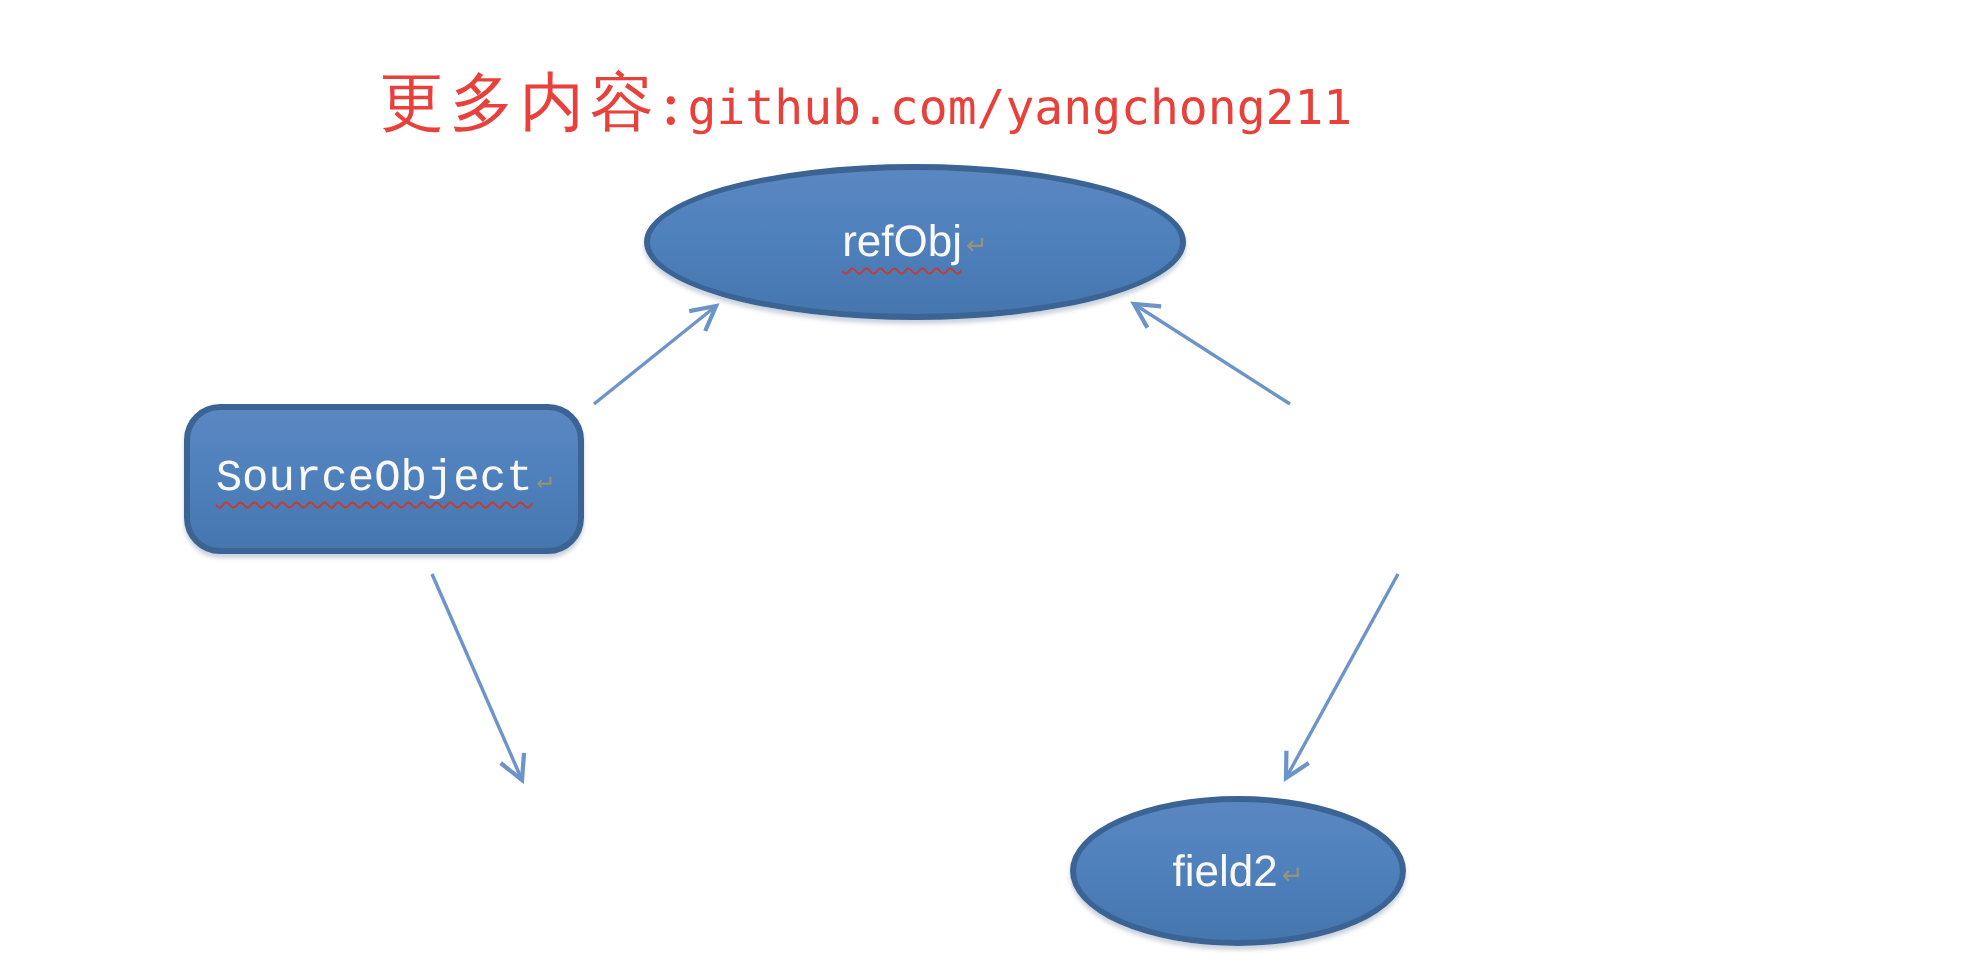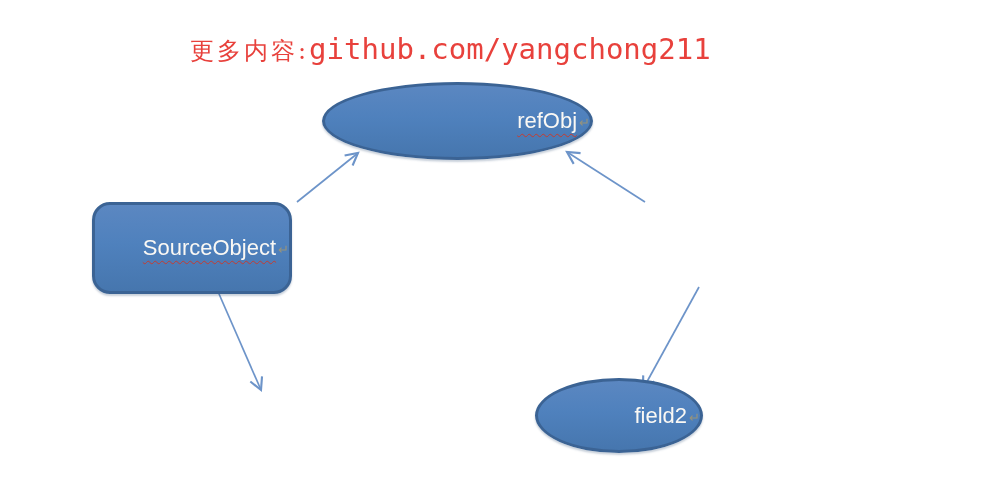--- a/index.html
+++ b/index.html
@@ -19,34 +19,34 @@
   .watermark {
     position: absolute;
     left: 190px;
     top: 34px;
     white-space: nowrap;
     color: #e8413c;
     line-height: 1.1;
   }
   .watermark .cjk {
     font-family: "DejaVu Serif", "Liberation Serif", serif;
-    font-size: 24px;
+    font-size: 32px;
     letter-spacing: 3px;
   }
   .watermark .mono {
     font-family: "DejaVu Sans Mono", "Liberation Mono", monospace;
-    font-size: 29px;
+    font-size: 24px;
     letter-spacing: 0px;
   }
   
   .node {
     position: absolute;
     display: flex;
     align-items: center;
-    justify-content: flex-end;
+    justify-content: center;
     background: linear-gradient(180deg, #5b87c1 0%, #4f81bd 45%, #4676ae 100%);
     border: 3px solid #3b6394;
     box-sizing: border-box;
     color: #faf8f4;
     font-size: 22px;
     box-shadow: 0 2px 2px rgba(40,70,110,0.25);
   }
   .ellipse { border-radius: 50%; }
   .rrect   { border-radius: 18px; }
   .label-wrap { white-space: nowrap; }
@@ -58,24 +58,24 @@
     text-underline-offset: 5px;
   }
   .retmark {
     font-size: 13px;
     color: #b09a66;
     opacity: 0.75;
     margin-left: 2px;
     vertical-align: 1px;
   }
   #node-refobj  { left: 322px; top: 82px;  width: 271px; height: 78px; }
-  #node-source  { left: 92px;  top: 202px; width: 200px; height: 92px; }
+  #node-source  { left: 92px;  top: 202px; width: 200px; height: 75px; font-family: Liberation Mono, monospace; }
   #node-copied  { left: 638px; top: 205px; width: 205px; height: 82px; }
   #node-field1  { left: 183px; top: 398px; width: 167px; height: 77px; }
-  #node-field2  { left: 535px; top: 378px; width: 168px; height: 75px; }
+  #node-field2  { left: 535px; top: 398px; width: 168px; height: 75px; }
   
   .edges {
     position: absolute;
     left: 0; top: 0;
     width: 981px;
     height: 483px;
     pointer-events: none;
   }
   .edges line {
     stroke: #6d94c9;

